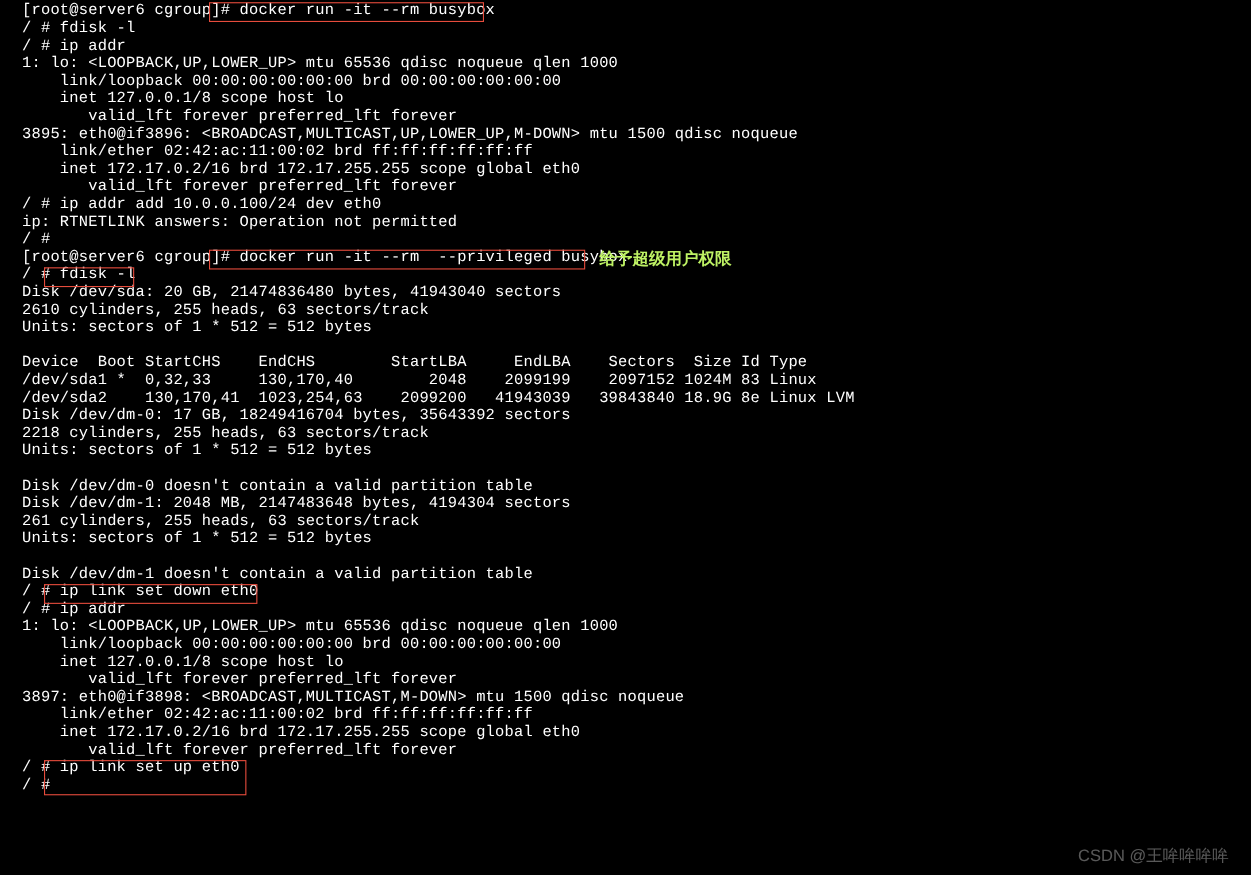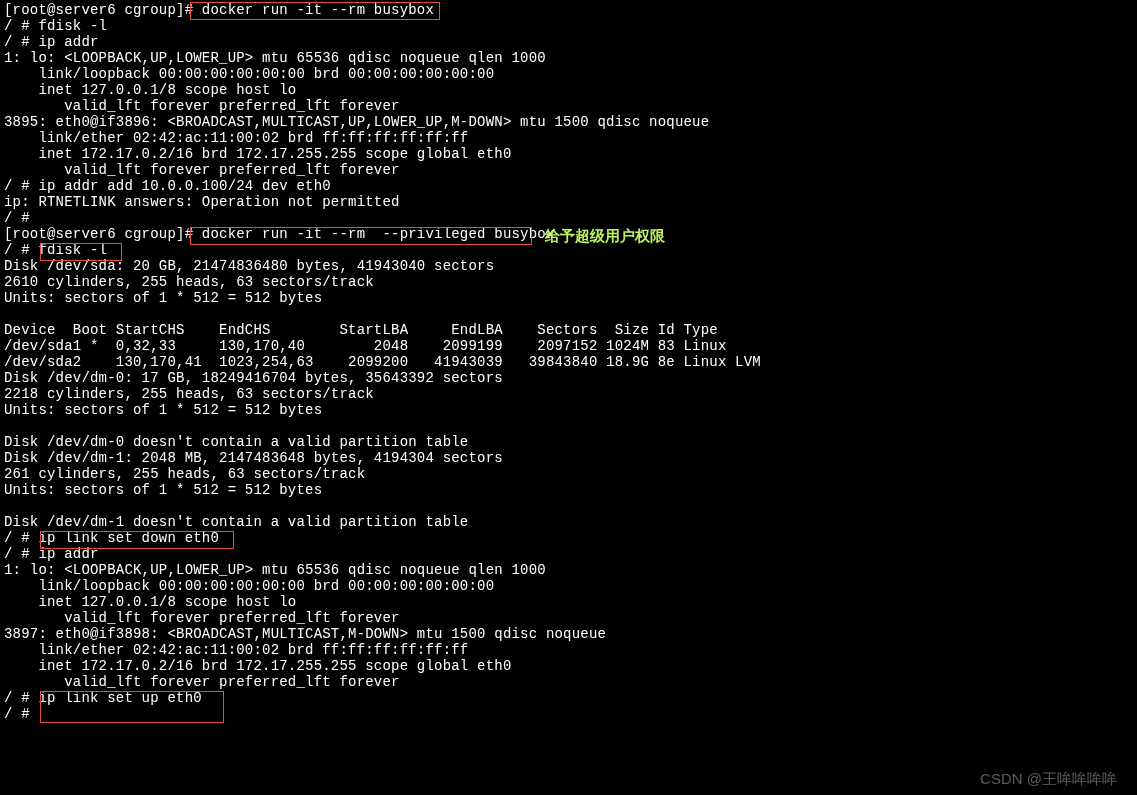--- a/index.html
+++ b/index.html
@@ -9,21 +9,21 @@
     color: #fff;
     font-family: "Courier New", Consolas, monospace;
     font-size: 14px;
     line-height: 16px;
     width: 1137px;
     height: 795px;
     overflow: hidden;
     position: relative;
   }
   .terminal {
-    padding: 2px 4px;
+    padding: 2px 20px;
     white-space: pre;
     letter-spacing: 0.2px;
   }
   .line {
     position: relative;
     display: block;
   }
   .redbox {
     position: absolute;
     border: 1px solid #e74c3c;

